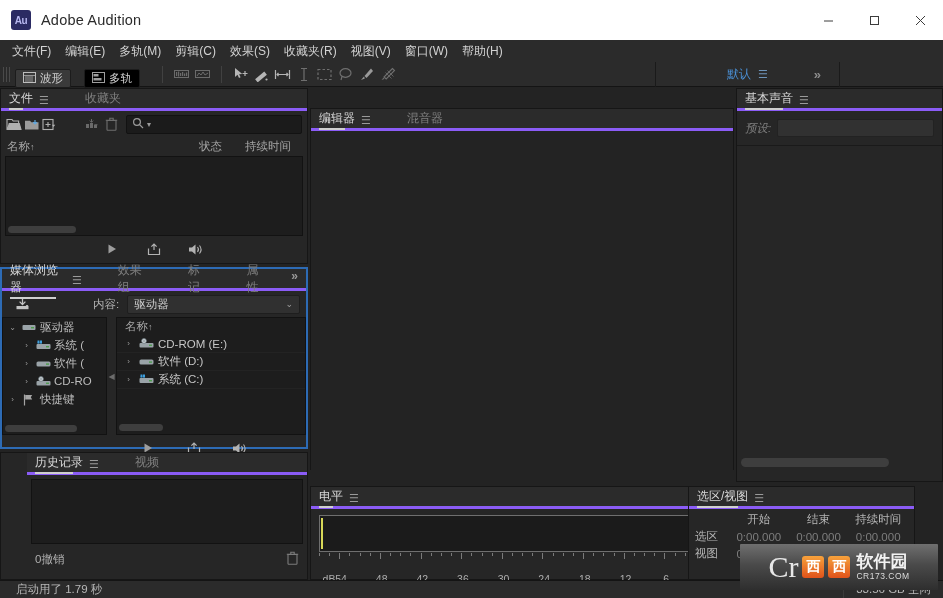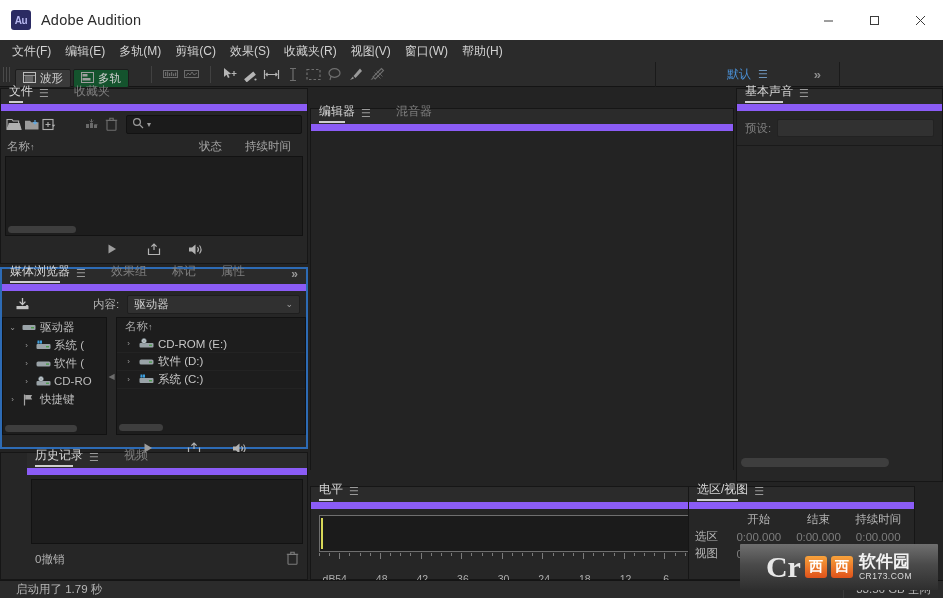--- a/index.html
+++ b/index.html
@@ -42,24 +42,24 @@
   }
 
   
   .toolbar {
     position:absolute; left:0; top:62px; width:943px; height:25px;
     background:#2b2b2b; display:flex; align-items:center;
     border-bottom:1px solid #141414;
   }
   .tb-grip { width:7px; height:15px; margin-left:3px; margin-right:3px;
     background:repeating-linear-gradient(to right,#4a4a4a 0 1px,transparent 1px 3px); }
-  .modebtns { display:flex; gap:2px; margin-left:2px;margin-top:8px; }
+  .modebtns { display:flex; gap:13px; margin-left:2px;margin-top:8px; }
   .modebtn {
     height:19px; padding:0 7px; display:flex; align-items:center; gap:4px;
-    background:#14532d; border:1px solid #1c1c1c; border-radius:2px;
+    background:#000000; border:1px solid #1c1c1c; border-radius:2px;
     color:#cfcfcf; font-size:11.5px;
   }
   .modebtn.active { background:#3a3a3a; }
   .tb-sep { width:1px; height:17px; background:#414141; margin:0 8px; }
   .tb-ico {
     width:21px; height:20px; display:flex; align-items:center; justify-content:center;
     color:#7d7d7d; border-radius:2px;
   }
   .tb-ico.dim { color:#5d5d5d; }
   .ws-area {
@@ -67,22 +67,22 @@
     display:flex; align-items:center; justify-content:center; gap:7px;
     border-left:1px solid #1a1a1a; border-right:1px solid #1a1a1a;
   }
   .ws-name { color:#4a8fd4; font-size:12px; }
   .ws-burger { color:#6e93b8; font-size:11px; }
   .ws-more { position:absolute; right:18px; color:#8d8d8d; font-size:13px; font-weight:bold; }
 
   
   .panel { position:absolute; background:#262626; border:1px solid #161616; }
   .panel-tabs {
-    height:22px; background:#2b2b2b; display:flex; align-items:flex-end;
-    border-bottom:7px solid #8b5cf6; padding-left:8px; gap:1px;
+    height:22px; background:#2b2b2b; display:flex; align-items:flex-start;
+    border-bottom:3px solid #8b5cf6; padding-left:8px; gap:12px;
   }
   .ptab {
     height:22px; display:flex; align-items:center; gap:6px;
     padding:0 10px 0 0; color:#7f7f7f; font-size:12px; position:relative;
   }
   .ptab + .ptab { padding-left:14px; }
   .ptab.active { color:#d8d8d8; }
   .ptab.active .tab-label::after {
     content:""; position:absolute; left:0; right:10px; bottom:0; height:2px; background:#cfcfcf;
   }
@@ -181,21 +181,21 @@
   .tick { position:absolute; top:0; width:1px; background:#7a7a7a; }
   .dblabels { position:relative; height:14px; margin-top:10px; }
   .dblabel { position:absolute; top:0; color:#adadad; font-size:10.5px; transform:translateX(-50%); white-space:nowrap; }
 
   
   #essential-panel { left:736px; top:88px; width:207px; height:394px; }
   .es-noselect { padding:10px 10px 9px 10px; color:#8d8d8d; font-size:12px; font-style:italic;
     border-bottom:1px solid #1a1a1a; }
   .es-preset-row { display:flex; align-items:center; gap:6px; padding:8px 8px;
     border-bottom:1px solid #1a1a1a; }
-  .es-preset-label { color:#7e7e7e; font-size:11.5px; }
+  .es-preset-label { color:#7e7e7e; font-size:11.5px;font-style:italic; }
   .es-preset-input { flex:1; height:18px; background:#313131; border:1px solid #222; border-radius:2px; }
   .es-scroll-row { position:absolute; left:0; right:0; bottom:12px; height:14px; display:flex; align-items:center; padding:0 4px; }
   .es-scroll { height:9px; border-radius:5px; background:#3e3e3e; width:75%; }
 
   
   #selview-panel { left:688px; top:486px; width:227px; height:94px; }
   .sv-grid { padding:2px 6px 0 6px; }
   .sv-row { display:flex; height:17px; align-items:center; font-size:11.5px; }
   .sv-rowhead { width:34px; color:#b6b6b6; }
   .sv-cell { flex:1; text-align:center; color:#7d7d7d; }
@@ -212,21 +212,21 @@
   .sb-cell { padding:0 12px; border-left:1px solid #3a3a3a; height:18px; display:flex; align-items:center; }
 
   
   .watermark {
     position:absolute; left:740px; top:544px; width:198px; height:46px;
     z-index:50; pointer-events:none;
     background:linear-gradient(180deg,#6f6f6f 0%,#4a4a4a 45%,#2e2e2e 100%);
     display:flex; align-items:center; justify-content:center; gap:4px;
     border-radius:1px;
   }
-  .wm-c { font-size:30px; font-weight:bold; color:#e8e8e8; line-height:1;
+  .wm-c { font-size:30px; font-weight:normal; color:#e8e8e8; line-height:1;
     font-family:"Liberation Serif",serif; }
   .wm-sq { width:22px; height:22px; border-radius:3px;
     background:linear-gradient(180deg,#f7a23b,#e0521a);
     color:#fff; font-size:14px; font-weight:bold;
     display:flex; align-items:center; justify-content:center; }
   .wm-txt { display:flex; flex-direction:column; line-height:1; margin-left:2px; }
   .wm-cn { font-size:17px; font-weight:bold; color:#f2f2f2; }
   .wm-en { font-size:8.5px; color:#dcdcdc; letter-spacing:0.5px; margin-top:2px; }
 </style>
 </head>

